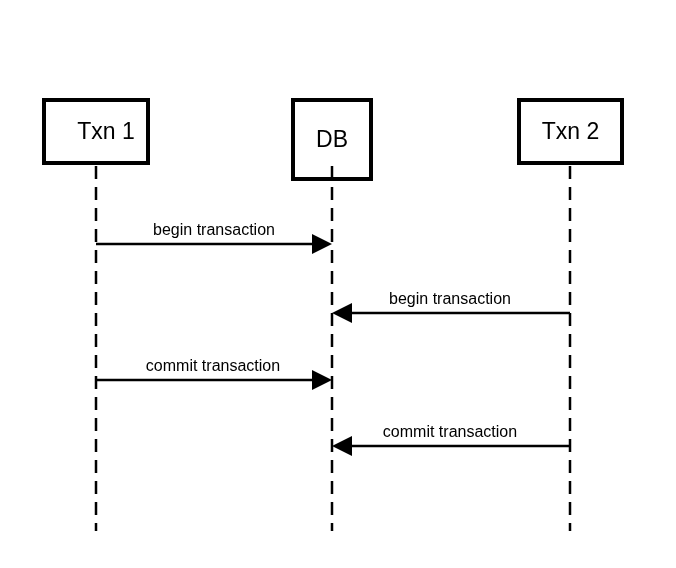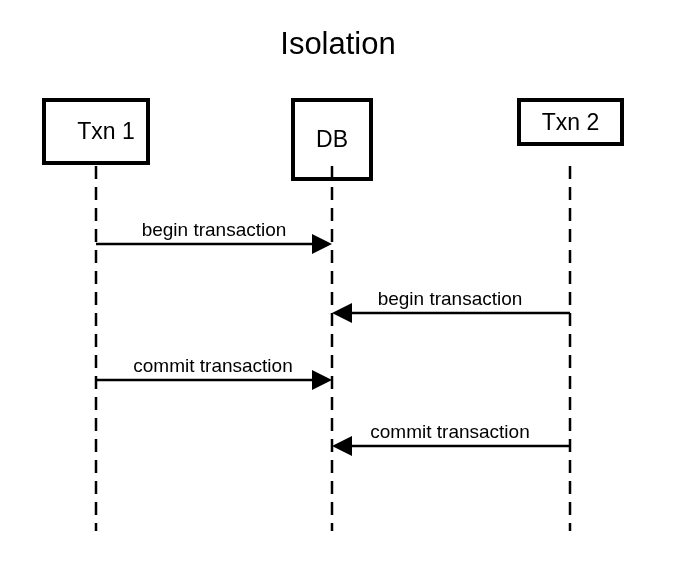--- a/index.html
+++ b/index.html
@@ -33,46 +33,45 @@
     border: 4px solid #000000;
     background: #ffffff;
     display: flex;
     align-items: center;
     justify-content: center;
     font-size: 23px;
     white-space: nowrap;
   }
   .actor-txn1 { left: 42px;  top: 98px; width: 108px; height: 67px; padding-left: 20px; }
   .actor-db   { left: 291px; top: 98px; width: 82px;  height: 83px; }
-  .actor-txn2 { left: 517px; top: 98px; width: 107px; height: 48px; }
+  .actor-txn2 { left: 517px; top: 98px; width: 107px; height: 67px; }
   .overlay {
     position: absolute;
     left: 0;
     top: 0;
     width: 676px;
     height: 568px;
   }
   .msg-label {
     position: absolute;
     transform: translateX(-50%);
-    font-size: 19px;
+    font-size: 16px;
     line-height: 22px;
     white-space: nowrap;
   }
   .msg-1 { left: 214px; top: 219px; }
   .msg-2 { left: 450px; top: 288px; }
   .msg-3 { left: 213px; top: 355px; }
   .msg-4 { left: 450px; top: 421px; }
 </style>
 </head>
 <body>
 
 <div class="canvas">
 
-  <div class="diagram-title">Isolation</div>
 
   <div class="actor-box actor-txn1">
     <span>Txn 1</span>
   </div>
 
   <div class="actor-box actor-db">
     <span>DB</span>
   </div>
 
   <div class="actor-box actor-txn2">

